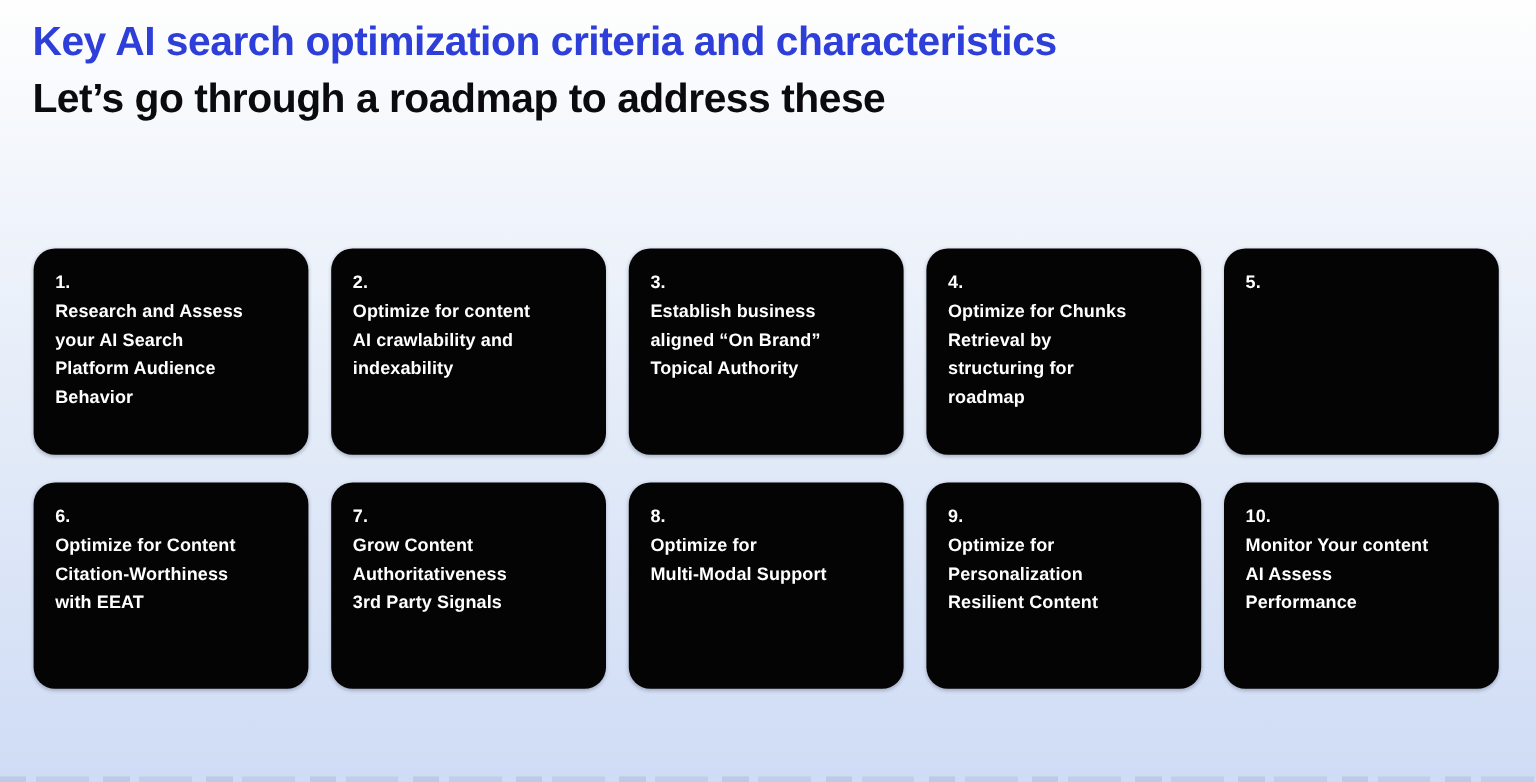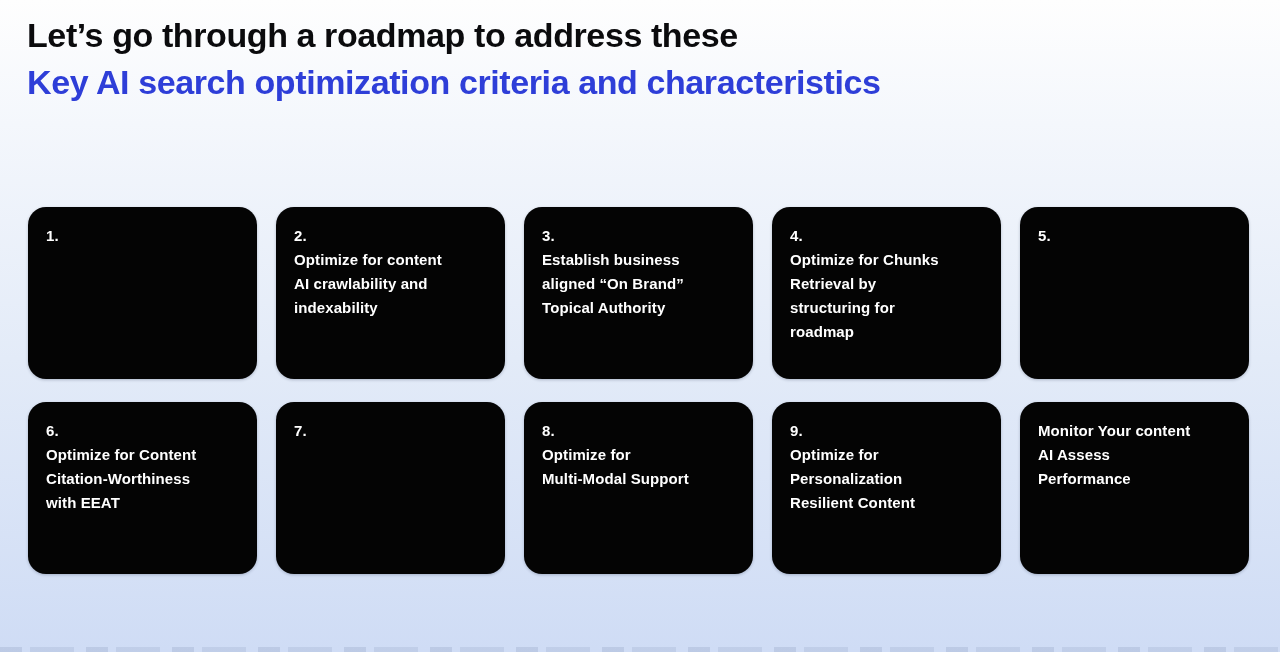--- a/index.html
+++ b/index.html
@@ -74,27 +74,31 @@
     opacity: 0.5;
     pointer-events: none;
   }
 </style>
 </head>
 <body>
 
 <div class="slide">
 
   <div class="slide-header">
+    <div class="title-line accent">Key AI search optimization criteria and characteristics</div>
     <div class="title-line">Let’s go through a roadmap to address these</div>
-    <div class="title-line accent">Key AI search optimization criteria and characteristics</div>
   </div>
 
   <div class="roadmap-grid">
     <div class="card">
       <div class="card-number">1.</div>
+      <div class="card-title">Research and Assess
+your AI Search
+Platform Audience
+Behavior</div>
     </div>
     <div class="card">
       <div class="card-number">2.</div>
       <div class="card-title">Optimize for content
 AI crawlability and
 indexability</div>
     </div>
     <div class="card">
       <div class="card-number">3.</div>
       <div class="card-title">Establish business
@@ -112,33 +116,37 @@
       <div class="card-number">5.</div>
     </div>
     <div class="card">
       <div class="card-number">6.</div>
       <div class="card-title">Optimize for Content
 Citation-Worthiness
 with EEAT</div>
     </div>
     <div class="card">
       <div class="card-number">7.</div>
+      <div class="card-title">Grow Content
+Authoritativeness
+3rd Party Signals</div>
     </div>
     <div class="card">
       <div class="card-number">8.</div>
       <div class="card-title">Optimize for
 Multi-Modal Support</div>
     </div>
     <div class="card">
       <div class="card-number">9.</div>
       <div class="card-title">Optimize for
 Personalization
 Resilient Content</div>
     </div>
     <div class="card">
+      <div class="card-number">10.</div>
       <div class="card-title">Monitor Your content
 AI Assess
 Performance</div>
     </div>
   </div>
 
   <div class="bottom-marks"></div>
 
 </div>
 

